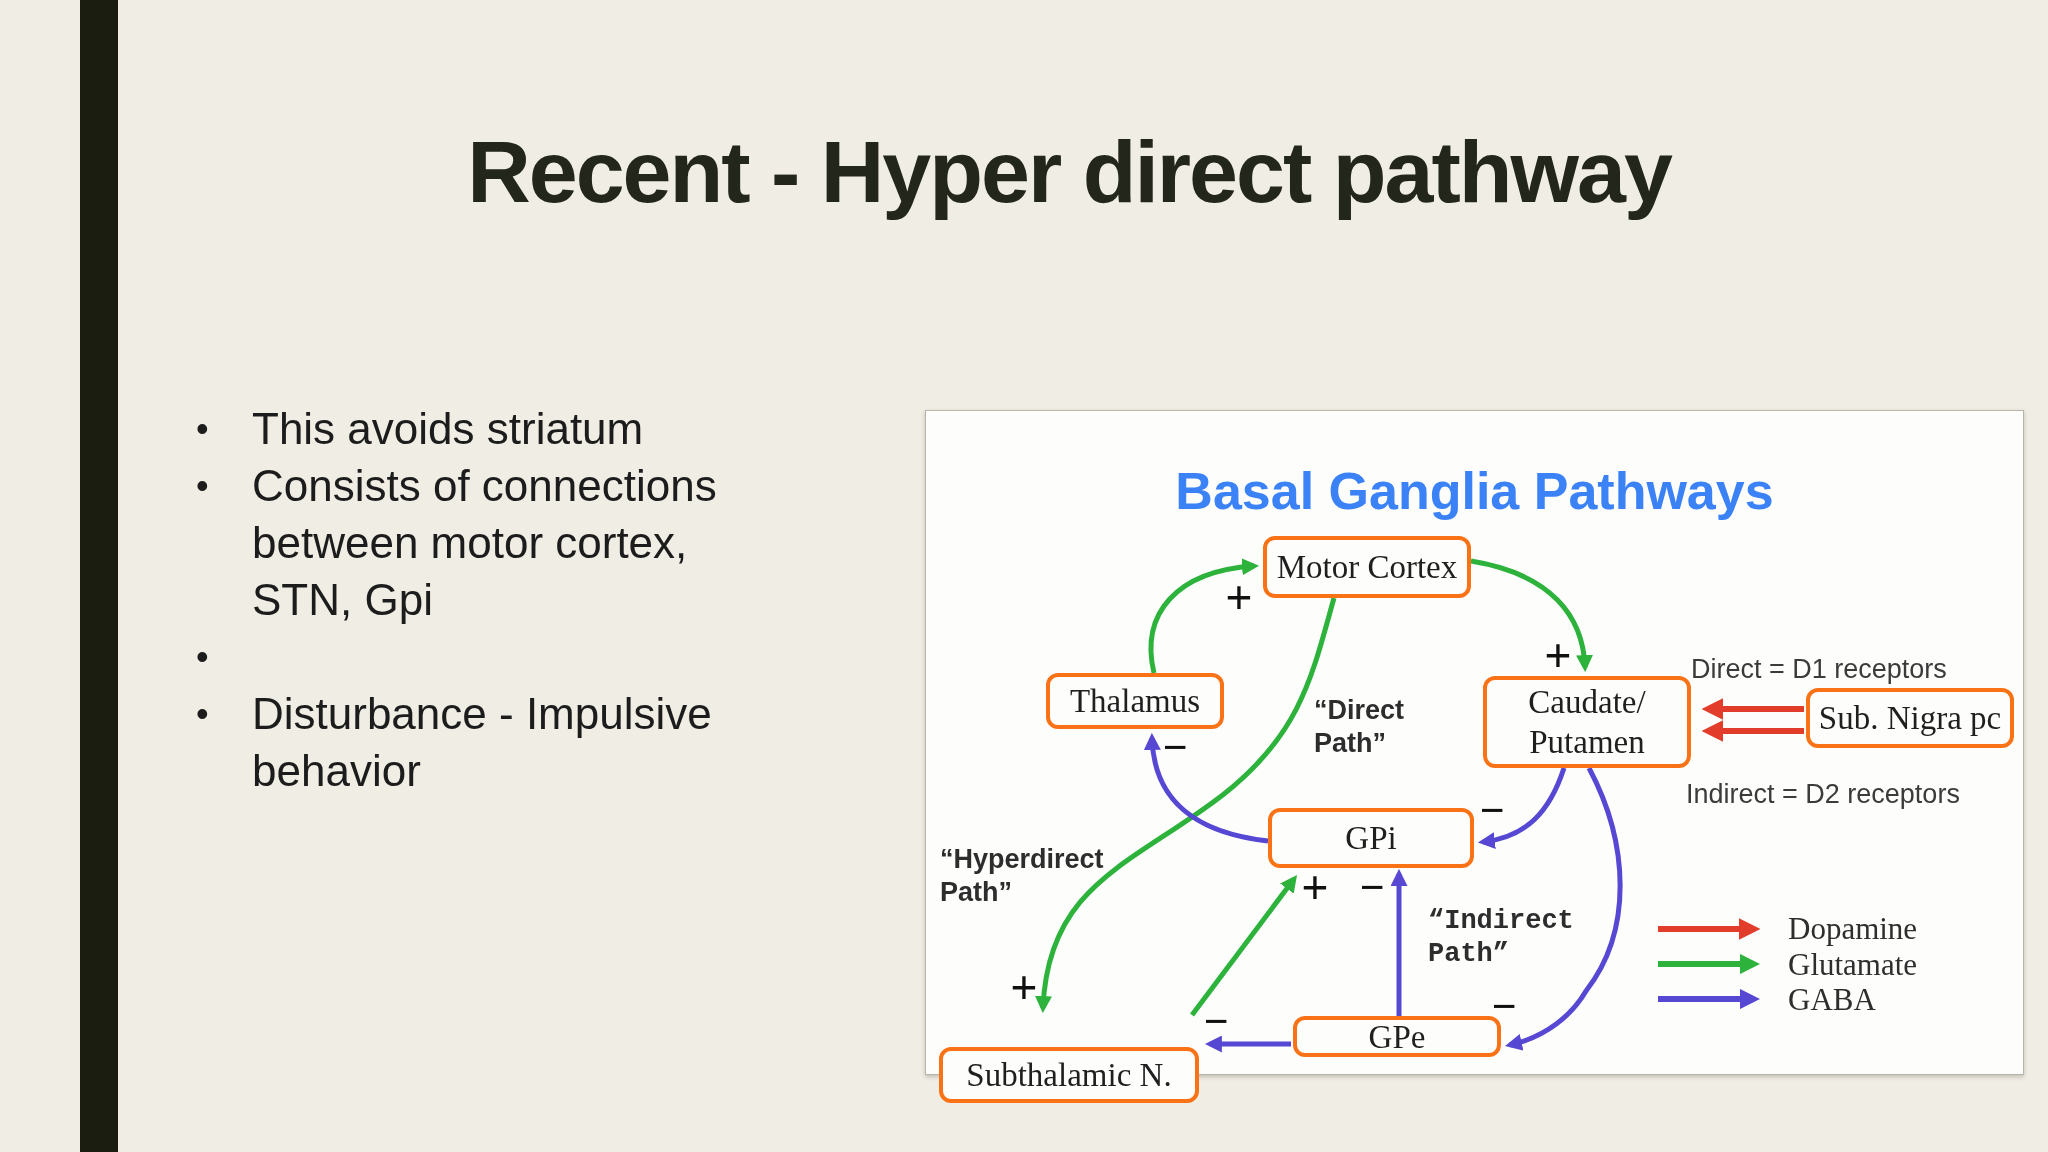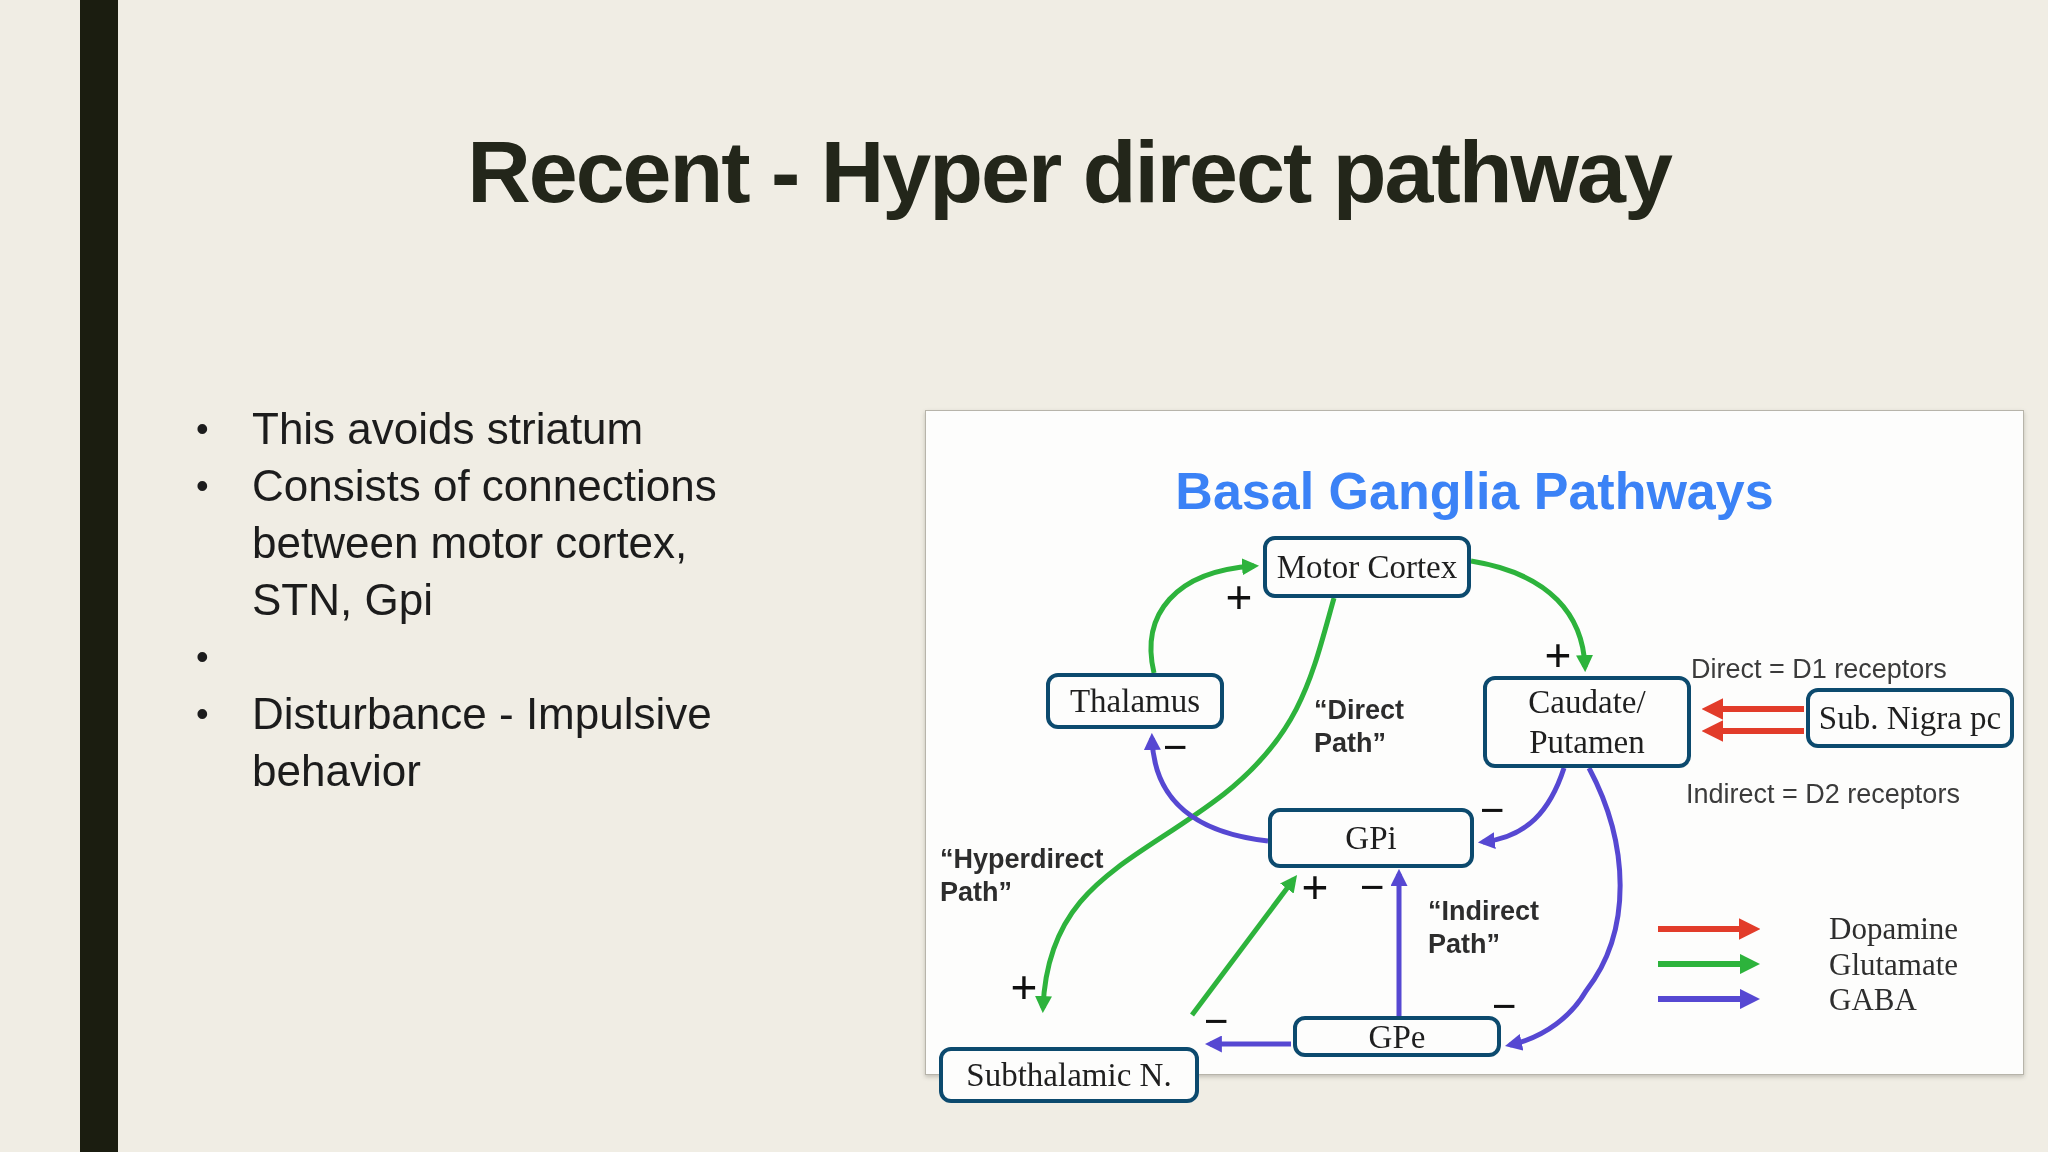--- a/index.html
+++ b/index.html
@@ -36,47 +36,47 @@
     position:absolute;left:925px;top:410px;width:1097px;height:663px;
     background:#fdfdfc;border:1px solid #b7b4aa;
     box-shadow:0 2px 4px rgba(60,58,48,.25);
   }
   .panel *{position:absolute;}
   .bg-title{
     left:0;width:100%;top:50px;text-align:center;
     font-size:52px;font-weight:600;color:#3b82f6;letter-spacing:0;
   }
   .node{
-    background:#fdfdfc;border:4px solid #0c4a6e;border-radius:12px;
+    background:#fdfdfc;border:4px solid #f97316;border-radius:12px;
     display:flex;align-items:center;justify-content:center;flex-direction:column;
     font-family:"Liberation Serif",serif;font-size:33px;color:#1f1f1f;
     z-index:2;box-sizing:border-box;
   }
   .node span{position:static;line-height:40px;}
   .n-motor{left:337px;top:125px;width:208px;height:62px;}
   .n-thal{left:120px;top:262px;width:178px;height:56px;}
   .n-caud{left:557px;top:265px;width:208px;height:92px;}
   .n-nigra{left:880px;top:277px;width:208px;height:60px;}
   .n-gpi{left:342px;top:397px;width:206px;height:60px;}
   .n-gpe{left:367px;top:605px;width:208px;height:41px;}
   .n-stn{left:13px;top:636px;width:260px;height:56px;}
   .pathlabel{
     font-weight:bold;font-size:27px;line-height:33px;color:#2d2d2d;z-index:3;
     font-family:"Liberation Sans",sans-serif;white-space:pre-line;
   }
   .lab-direct{left:388px;top:283px;}
   .lab-hyper{left:14px;top:432px;}
-  .lab-indirect{left:502px;top:484px;}
+  .lab-indirect{left:502px;top:494px;font-family:Liberation Mono, monospace;}
   .note{
     font-size:27px;color:#3b3b3b;z-index:3;font-family:"Liberation Sans",sans-serif;
   }
   .note-d1{left:765px;top:243px;}
   .note-d2{left:760px;top:368px;}
   .legend-label{
-    font-family:"Liberation Serif",serif;font-size:31px;color:#2e2e2e;z-index:3;margin-left:41px;
+    font-family:"Liberation Serif",serif;font-size:31px;color:#2e2e2e;z-index:3;
   }
   .leg-dop{left:862px;top:500px;}
   .leg-glu{left:862px;top:536px;}
   .leg-gab{left:862px;top:571px;}
   .sign{
     font-family:"Liberation Serif",serif;font-weight:bold;color:#101010;
     z-index:4;transform:translate(-50%,-50%);line-height:1;
   }
   .sign.plus{font-size:48px;}
   .sign.minus{font-size:44px;}

